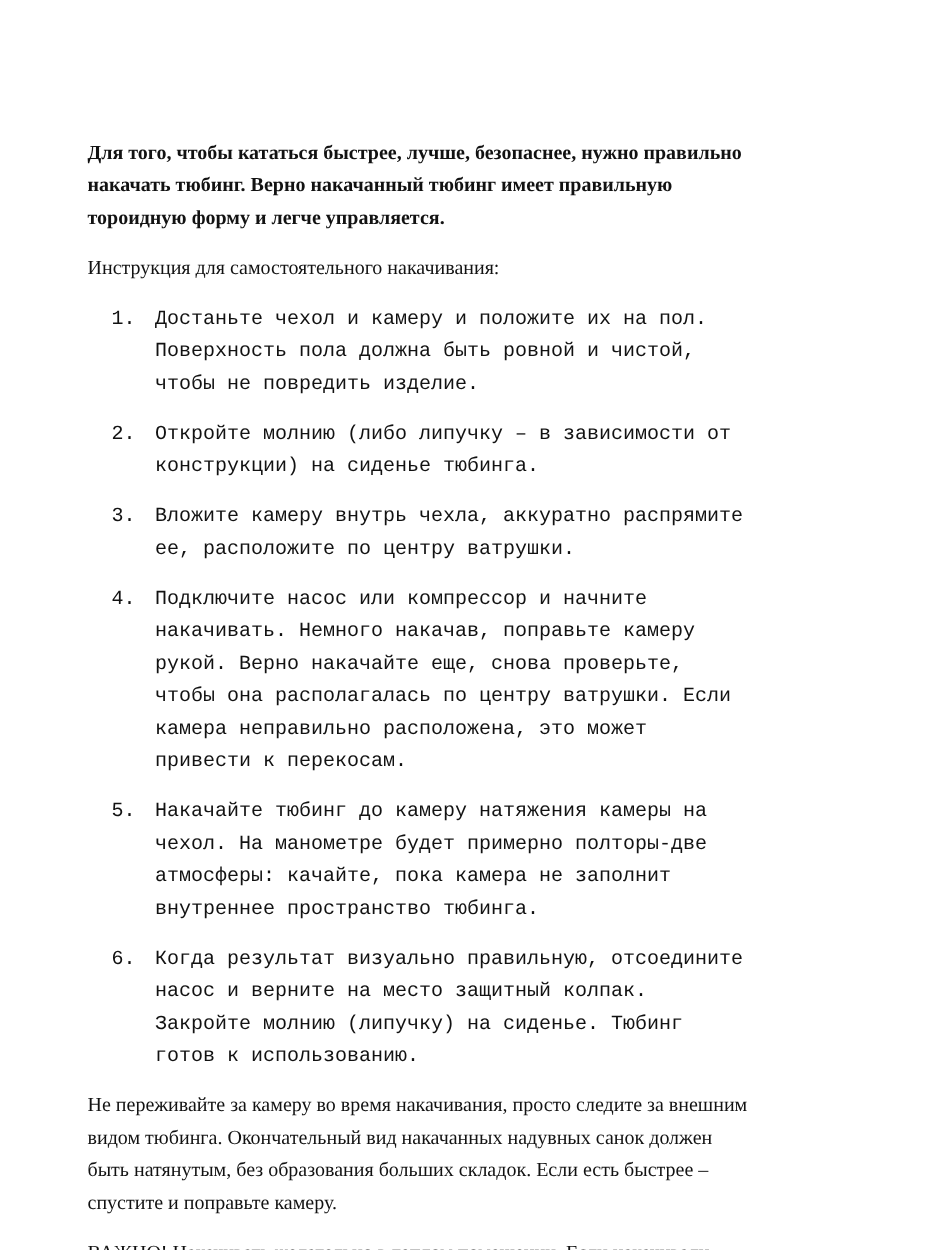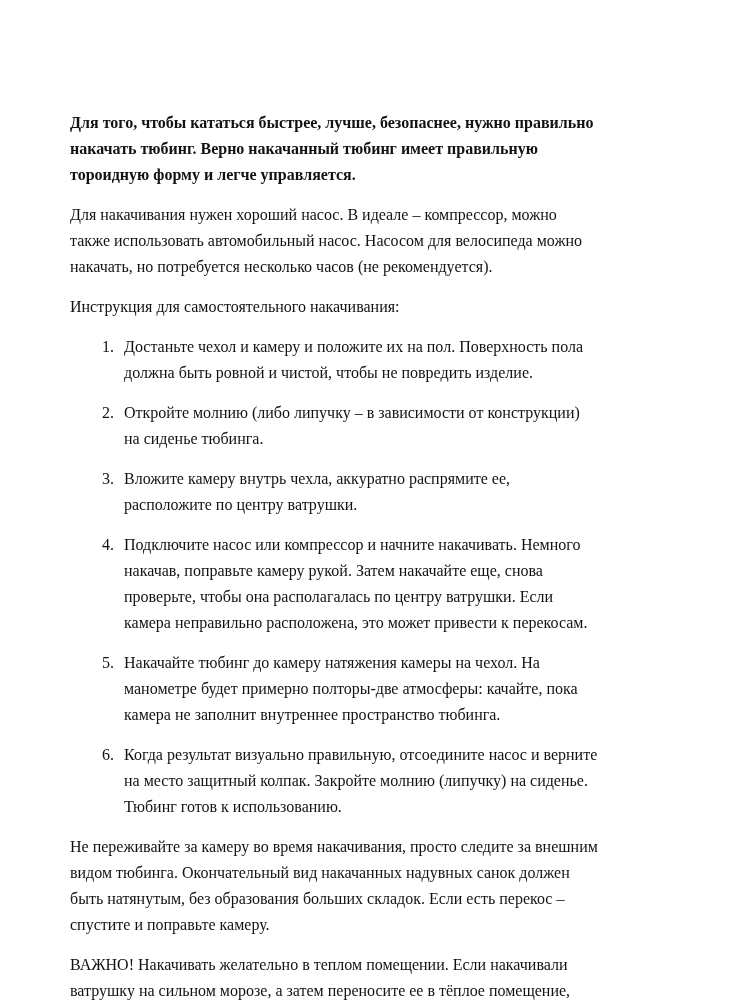--- a/index.html
+++ b/index.html
@@ -24,44 +24,44 @@
   .page p {
     margin: 0 0 14px 0;
   }
   .page p.bold {
     font-weight: bold;
   }
   ol.steps {
     margin: 0 0 14px 0;
     padding: 0 0 0 48px;
     list-style-type: decimal;
+    font-family: Liberation Mono, monospace;
   }
   ol.steps li {
     margin: 0 0 14px 0;
     padding-left: 6px;
   }
 </style>
 </head>
 <body>
 
 <div class="page">
 
   <p class="bold">Для того, чтобы кататься быстрее, лучше, безопаснее, нужно правильно накачать тюбинг. Верно накачанный тюбинг имеет правильную тороидную форму и легче управляется.</p>
 
-  <p>Для накачивания нужен хороший насос. В идеале – компрессор, можно также использовать автомобильный насос. Насосом для велосипеда можно накачать, но потребуется несколько часов (не рекомендуется).</p>
 
 
   <p>Инструкция для самостоятельного накачивания:</p>
 
   <ol class="steps">
     <li>Достаньте чехол и камеру и положите их на пол. Поверхность пола должна быть ровной и чистой, чтобы не повредить изделие.</li>
     <li>Откройте молнию (либо липучку – в зависимости от конструкции) на сиденье тюбинга.</li>
     <li>Вложите камеру внутрь чехла, аккуратно распрямите ее, расположите по центру ватрушки.</li>
-    <li>Подключите насос или компрессор и начните накачивать. Немного накачав, поправьте камеру рукой. Затем накачайте еще, снова проверьте, чтобы она располагалась по центру ватрушки. Если камера неправильно расположена, это может привести к перекосам.</li>
+    <li>Подключите насос или компрессор и начните накачивать. Немного накачав, поправьте камеру рукой. Верно накачайте еще, снова проверьте, чтобы она располагалась по центру ватрушки. Если камера неправильно расположена, это может привести к перекосам.</li>
     <li>Накачайте тюбинг до камеру натяжения камеры на чехол. На манометре будет примерно полторы-две атмосферы: качайте, пока камера не заполнит внутреннее пространство тюбинга.</li>
     <li>Когда результат визуально правильную, отсоедините насос и верните на место защитный колпак. Закройте молнию (липучку) на сиденье. Тюбинг готов к использованию.</li>
   </ol>
 
-  <p>Не переживайте за камеру во время накачивания, просто следите за внешним видом тюбинга. Окончательный вид накачанных надувных санок должен быть натянутым, без образования больших складок. Если есть перекос – спустите и поправьте камеру.</p>
+  <p>Не переживайте за камеру во время накачивания, просто следите за внешним видом тюбинга. Окончательный вид накачанных надувных санок должен быть натянутым, без образования больших складок. Если есть быстрее – спустите и поправьте камеру.</p>
 
   <p>ВАЖНО! Накачивать желательно в теплом помещении. Если накачивали ватрушку на сильном морозе, а затем переносите ее в тёплое помещение, учитывайте, что воздух внутри камеры расширяется и после первого накачивания ватрушки на морозе немного приспустите воздух.</p>
 
 </div>
 
 </body></html>

